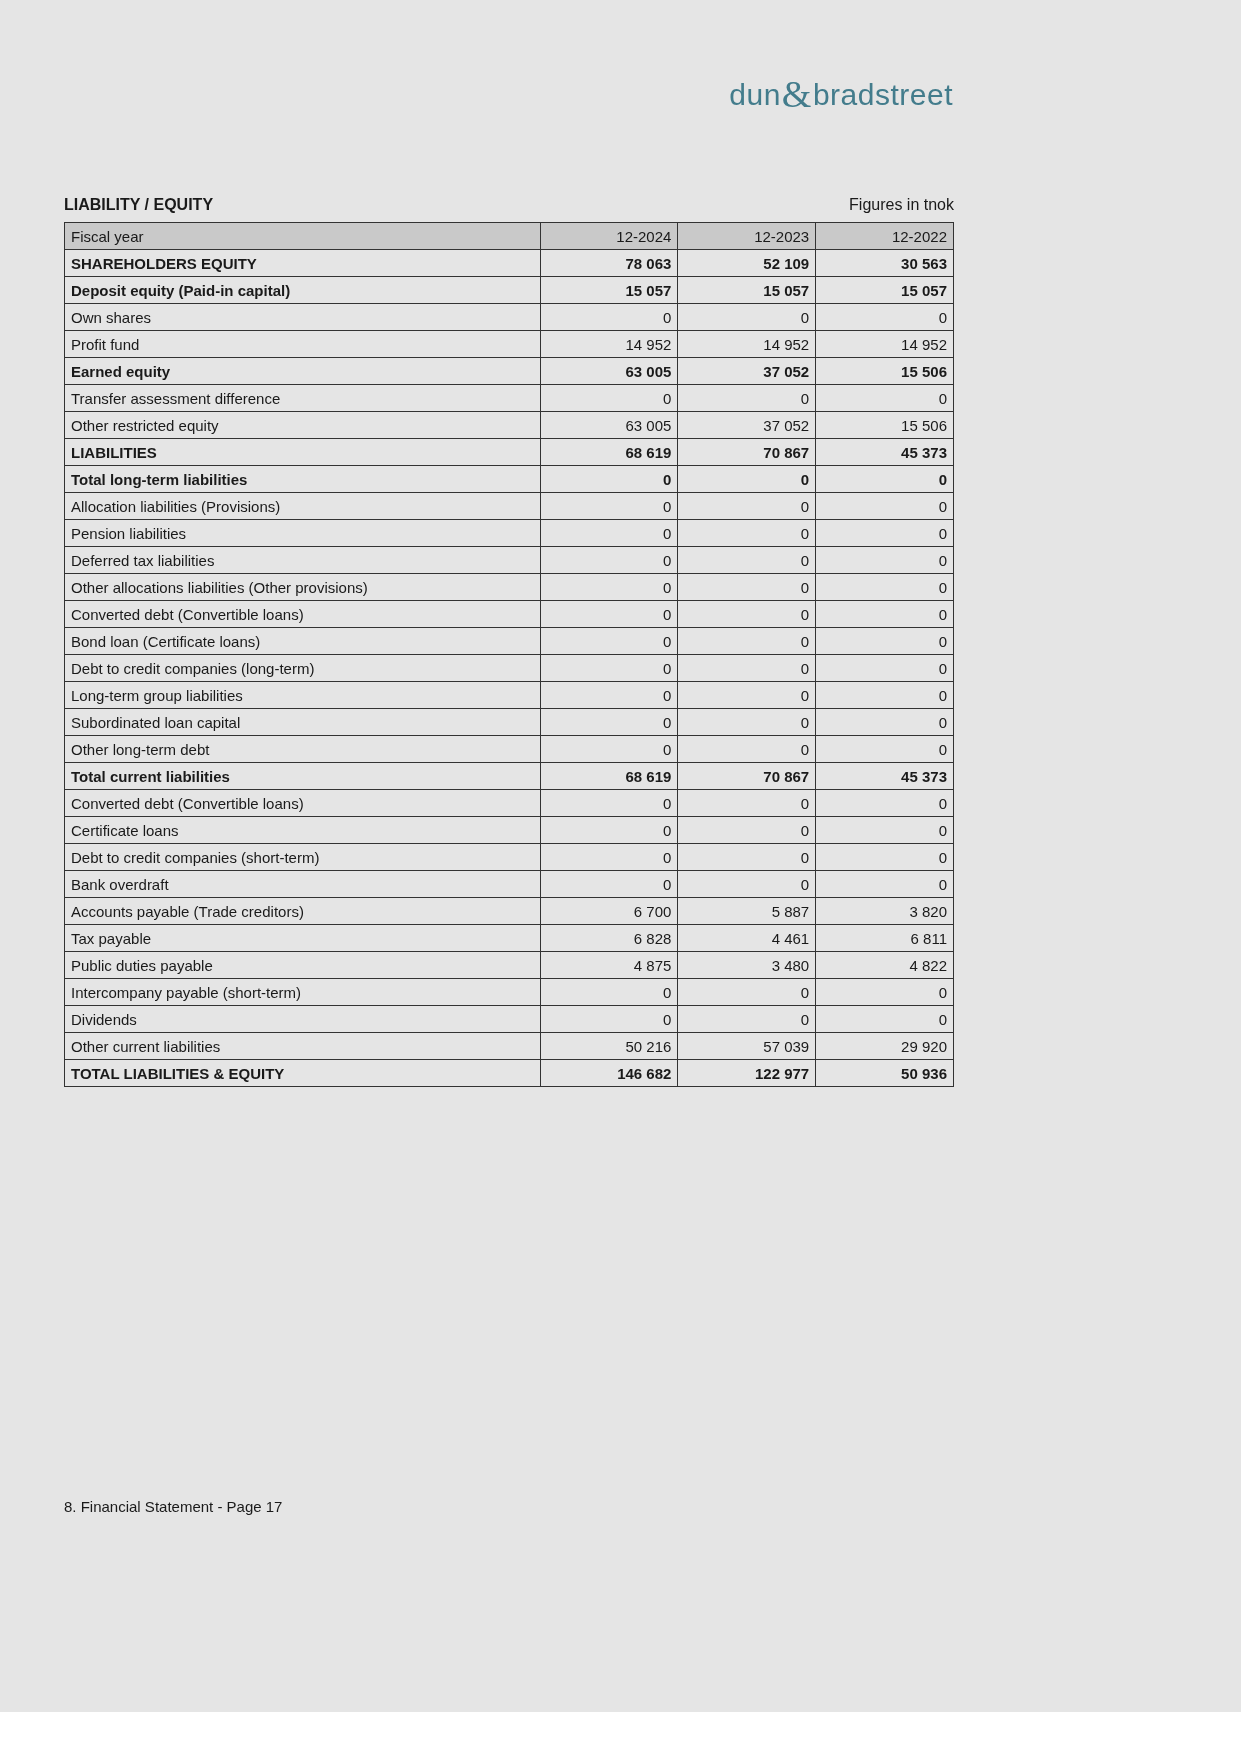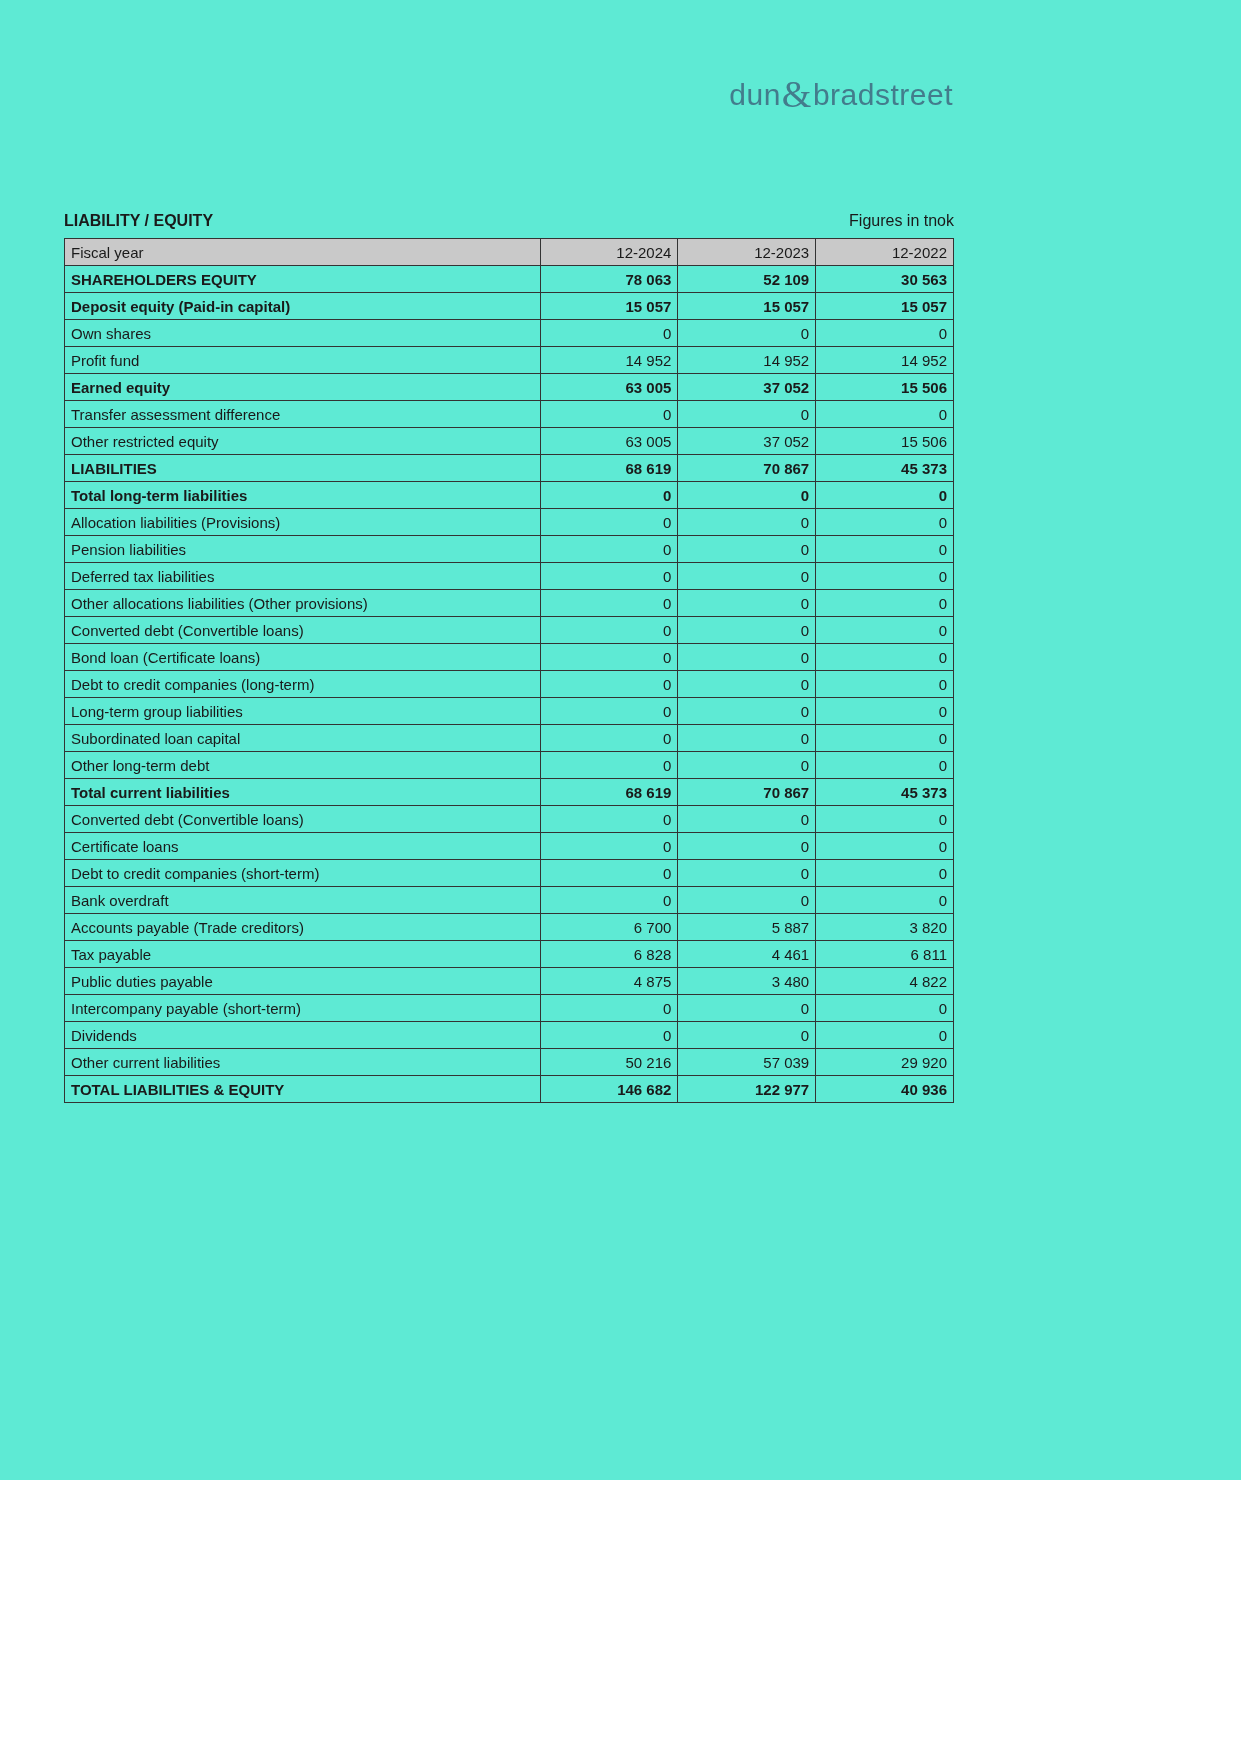--- a/index.html
+++ b/index.html
@@ -9,22 +9,22 @@
   }
   * { box-sizing: border-box; }
   html, body {
     margin: 0;
     padding: 0;
     background: #ffffff;
   }
   .page {
     position: relative;
     width: 1241px;
-    height: 1480px;
-    background: #5eead4;
+    height: 1712px;
+    background: #e5e5e5;
     font-family: "Liberation Sans", sans-serif;
     color: #1a1a1a;
     overflow: hidden;
   }
   .logo {
     position: absolute;
     top: 70px;
     right: 288px;
     font-size: 30px;
     letter-spacing: 0.5px;
@@ -47,21 +47,21 @@
     left: 64px;
     width: 890px;
   }
   .table-header-line {
     display: flex;
     justify-content: space-between;
     align-items: baseline;
     margin-bottom: 8px;
     font-size: 16px;
   }
-  .table-header-line .title { font-weight: bold; margin-top: 16px; }
+  .table-header-line .title { font-weight: bold; }
   .table-header-line .note { font-weight: normal; }
   table.fin {
     width: 100%;
     border-collapse: collapse;
     font-size: 15px;
     table-layout: fixed;
   }
   table.fin td {
     border: 1px solid var(--border);
     height: 27px;
@@ -291,21 +291,21 @@
           <tr>
             <td class="label-cell">Other current liabilities</td>
             <td class="num-cell">50 216</td>
             <td class="num-cell">57 039</td>
             <td class="num-cell">29 920</td>
           </tr>
           <tr class="bold">
             <td class="label-cell">TOTAL LIABILITIES &amp; EQUITY</td>
             <td class="num-cell">146 682</td>
             <td class="num-cell">122 977</td>
-            <td class="num-cell">40 936</td>
+            <td class="num-cell">50 936</td>
           </tr>
         </tbody>
     </table>
   </div>
 
   <div class="footer">8. Financial Statement - Page 17</div>
 
 </div>
 
 </body></html>

